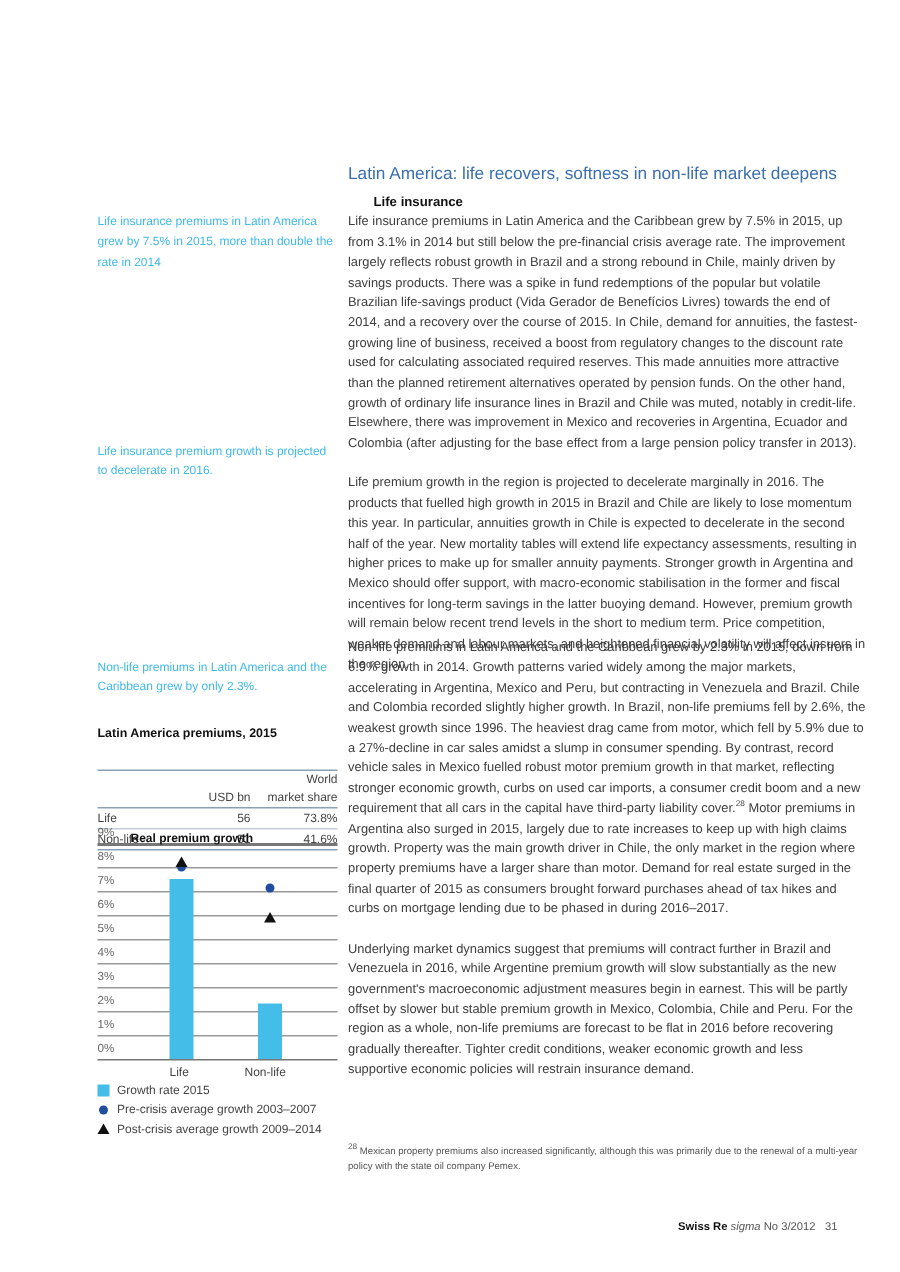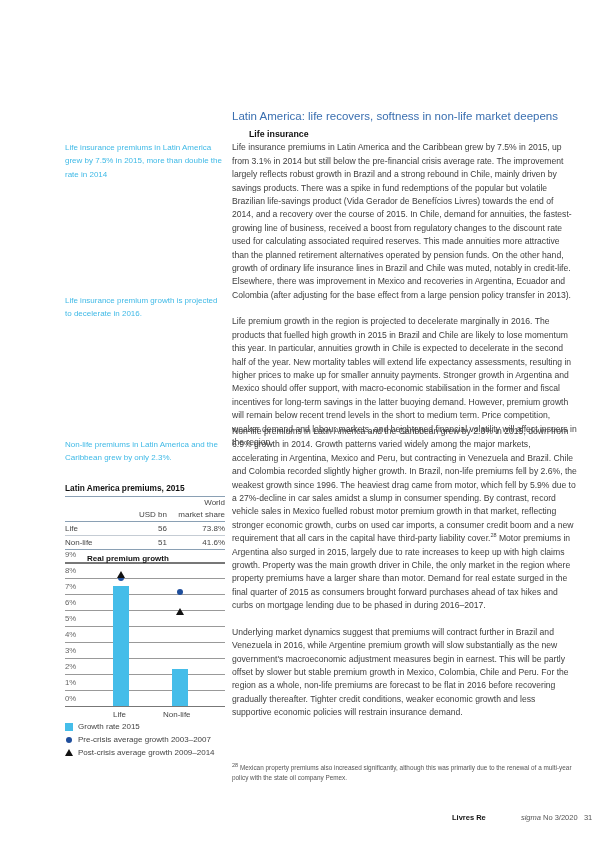--- a/index.html
+++ b/index.html
@@ -7,21 +7,21 @@
          font-family:"Liberation Sans", sans-serif; color:#333; }
   .page-title { position:absolute; left:232px; top:110px; font-size:11.5px; color:#3a6fb0; }
   .body-col { position:absolute; left:232px; width:345px; font-size:8.6px; line-height:13.4px; color:#3d3d3d; }
   .subhead { font-weight:bold; color:#111; font-size:8.8px;padding-left:17px; }
   .sidenote { position:absolute; left:65px; width:160px; font-size:8px; line-height:13.4px; color:#3fb9e6; }
   .para-gap { height:13px; }
   sup { font-size:5.5px; line-height:0; }
 
   
   .tbl { position:absolute; left:65px; top:483px; width:160px; font-size:8px; color:#444; }
-  .tbl-title { font-weight:bold; color:#111; font-size:8.3px; padding-bottom:3px; border-bottom:1.5px solid #8aa0b4; }
+  .tbl-title { font-weight:bold; color:#111; font-size:8.3px; padding-bottom:20px; border-bottom:1.5px solid #8aa0b4; }
   .tbl-row { display:flex; height:13px; line-height:13px; border-bottom:1px solid #c5ccd4; }
   .tbl-row.head { border-bottom:1.5px solid #8aa0b4; height:auto; line-height:12px; }
   .tbl-row.last { border-bottom:1.5px solid #8aa0b4; }
   .c1 { flex:1; } .c2 { width:50px; text-align:right; } .c3 { width:58px; text-align:right; }
 
   
   .chart { position:absolute; left:65px; top:556px; width:160px; height:150px; }
   .gridline { position:absolute; left:0; right:0; height:1px; background:#999; }
   .ytick { position:absolute; left:0; font-size:7.8px; color:#666; transform:translateY(-12px); }
   .chart-title { position:absolute; left:22px; top:-2px; font-size:8px; font-weight:bold; color:#111; }
@@ -31,21 +31,21 @@
   .xlabel { position:absolute; font-size:8px; color:#444; top:154px; }
   .legend { position:absolute; left:65px; top:720px; font-size:8px; color:#444; line-height:13px; }
   .leg-item { display:flex; align-items:center; gap:5px; }
   .leg-sq { width:8px; height:8px; background:#45bde9; }
   .leg-dot { width:6px; height:6px; border-radius:50%; background:#1f4e9c; margin:0 1px; }
   .leg-tri { width:0;height:0;border-left:4px solid transparent;border-right:4px solid transparent;border-bottom:7px solid #111; }
 
   .footnote { position:absolute; left:232px; top:763px; width:350px; font-size:6.4px; line-height:10px; color:#555; }
   .footer { position:absolute; left:452px; top:813px; font-size:7.5px; color:#555; }
   .footer b { color:#111; }
-  .footer i { font-style:italic;margin-left:33px; }
+  .footer i { font-style:italic; }
 </style>
 </head>
 <body>
 
 <div class="page-title">Latin America: life recovers, softness in non-life market deepens</div>
 
 <div class="sidenote" style="top:141px;">Life insurance premiums in Latin America grew by 7.5% in 2015, more than double the rate in 2014</div>
 <div class="sidenote" style="top:294px;">Life insurance premium growth is projected to decelerate in 2016.</div>
 <div class="sidenote" style="top:438px;">Non-life premiums in Latin America and the Caribbean grew by only 2.3%.</div>
 
@@ -130,17 +130,17 @@
     </div>
   <div class="leg-item">
       <span class="leg-tri"></span>
       <span>Post-crisis average growth 2009–2014</span>
     </div>
 </div>
 
 <div class="footnote"><sup>28</sup> <span>Mexican property premiums also increased significantly, although this was primarily due to the renewal of a multi-year policy with the state oil company Pemex.</span></div>
 
 <div class="footer">
-  <b>Livres Re</b>
+  <b>Swiss Re</b>
   <i>sigma</i>
-  <span>No 3/2020</span>
+  <span>No 3/2012</span>
   &nbsp;&nbsp;<span>31</span>
 </div>
 
 </body></html>

